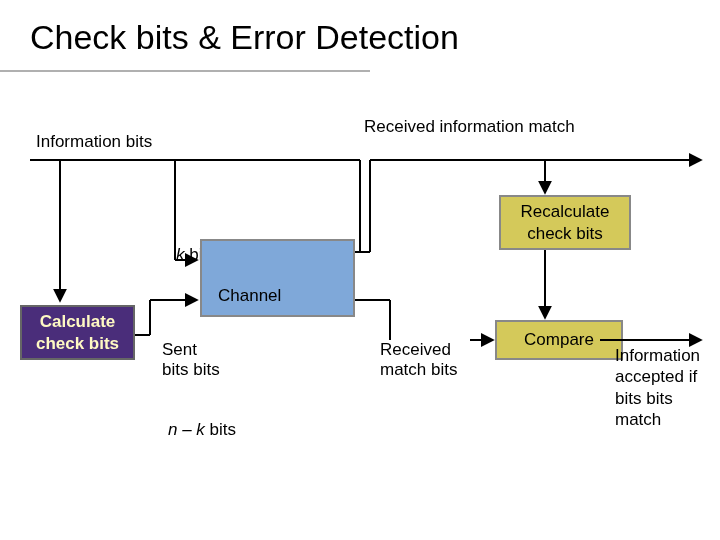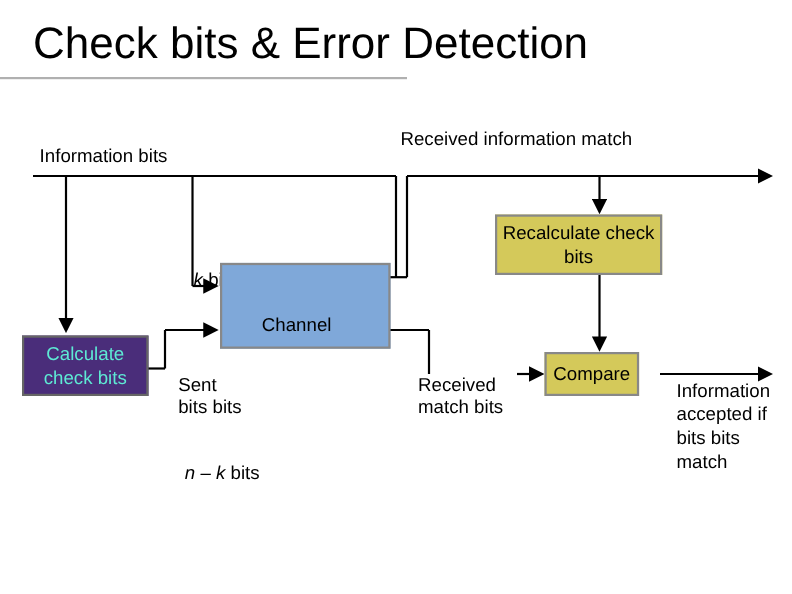--- a/index.html
+++ b/index.html
@@ -9,21 +9,21 @@
     height: 540px;
     background: #fff;
     font-family: Arial, sans-serif;
     position: relative;
     overflow: hidden;
   }
   .title {
     position: absolute;
     top: 18px;
     left: 30px;
-    font-size: 40px;
+    font-size: 34px;
     color: #000;
   }
   .underline {
     position: absolute;
     top: 70px;
     left: 0;
     width: 370px;
     height: 2px;
     background: #b0b0b0;
   }
@@ -37,21 +37,21 @@
     position: absolute;
     border: 2px solid #888;
     box-sizing: border-box;
     display: flex;
     align-items: center;
     justify-content: center;
     text-align: center;
     font-size: 17px;
     line-height: 1.25;
   }
-  .box.purple { background: #4a2d7a; border-color: #666; color: #5eead4; }
+  .box.purple { background: #4a2d7a; border-color: #666; color: #fef9c3; font-weight: bold; }
   .box.blue   { background: #7fa8d9; border-color: #888; }
   .box.yellow { background: #d4c95a; border-color: #888; }
   .box.yellow-label { background: #d4c95a; border: 2px solid #888; }
 
   svg.arrows {
     position: absolute;
     top: 0; left: 0;
     width: 720px; height: 540px;
     pointer-events: none;
   }
@@ -60,41 +60,41 @@
 </head>
 <body>
 
 <div class="title">Check bits &amp; Error Detection</div>
 <div class="underline"></div>
 
 <div class="label" style="top:132px; left:36px;">Information bits</div>
 
 <div class="label" style="top:117px; left:364px;">Received information match</div>
 
-<div class="box yellow-label" style="top:195px; left:450px; width:152px; height:55px;">Recalculate check bits</div>
+<div class="box yellow-label" style="top:195px; left:499px; width:132px; height:55px;">Recalculate check bits</div>
 
 <div class="label" style="top:245px; left:176px;">
   <span class="italic">k</span><span> bits</span>
 </div>
 
 <div class="box blue" style="top:239px; left:200px; width:155px; height:78px;"></div>
 
-<div class="label" style="top:286px; left:218px;margin-left:20px;">Channel</div>
+<div class="label" style="top:286px; left:218px;">Channel</div>
 
 <div class="box purple" style="top:305px; left:20px; width:115px; height:55px;">Calculate check bits</div>
 
 <div class="label" style="top:340px; left:162px; width:60px; line-height:1.2;">Sent bits bits</div>
 
 <div class="label" style="top:420px; left:168px;">
   <span class="italic">n – k</span><span> bits</span>
 </div>
 
 <div class="label" style="top:340px; left:380px; width:90px; line-height:1.2;">Received match bits</div>
 
-<div class="box yellow" style="top:320px; left:495px; width:86px; height:40px;">Compare</div>
+<div class="box yellow" style="top:320px; left:495px; width:128px; height:40px;">Compare</div>
 
 <div class="label" style="top:345px; left:615px; width:100px; line-height:1.25;">Information accepted if bits bits match</div>
 
 <svg class="arrows">
   <defs>
     <marker id="arrow" viewBox="0 0 10 10" refX="8" refY="5" markerWidth="7" markerHeight="7" orient="auto-start-reverse">
       <path d="M 0 0 L 10 5 L 0 10 z" fill="#000"></path>
     </marker>
   </defs>
 

